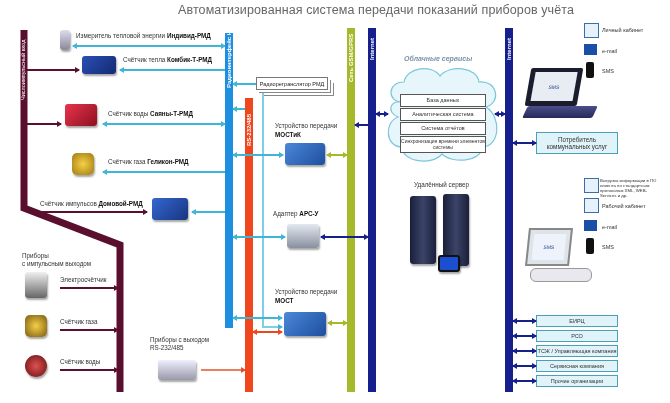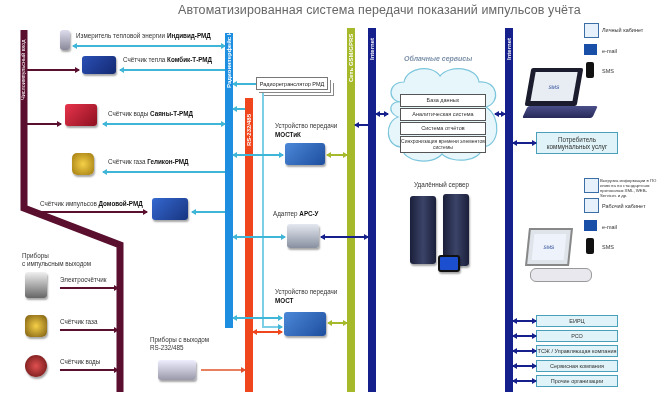--- a/index.html
+++ b/index.html
@@ -21,21 +21,21 @@
   .box { position:absolute; background:#dff3f8; border:1px solid #4aa0b8; font-size:5.5px; color:#333;
          text-align:center; display:flex; align-items:center; justify-content:center; line-height:1.15; }
   .cloud-box { position:absolute; background:#fff; border:1px solid #555; font-size:5.5px; color:#333;
                text-align:center; display:flex; align-items:center; justify-content:center; line-height:1.1; }
   .icon-sq { position:absolute; width:13px; height:13px; border:1px solid #3a6ea5; background:#e7f1fb; }
   .small-lbl { position:absolute; font-size:5.5px; color:#333; white-space:nowrap; }
 </style>
 </head>
 <body>
 
-<div class="abs title">Автоматизированная система передачи показаний импульсов учёта</div>
+<div class="abs title">Автоматизированная система передачи показаний приборов учёта</div>
 
 <svg class="abs" style="left:0;top:0" width="140" height="403">
   <polyline points="24,30 24,208 120,245 120,392" fill="none" stroke="#5a0f2e" stroke-width="7"></polyline>
 </svg>
 <div class="bus-text" style="left:20px;top:100px;font-size:5.5px;font-weight:normal;">Числоимпульсный вход</div>
 
 <div class="bus" style="left:225px;top:33px;width:8px;height:295px;background:#1e8fe0;"></div>
 <div class="bus-text" style="left:226px;top:88px;">Радиоинтерфейс HD</div>
 
 <div class="bus" style="left:245px;top:98px;width:8px;height:294px;background:#f0461e;"></div>

